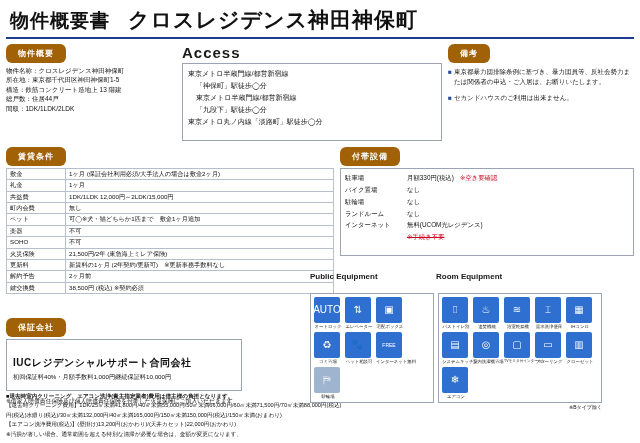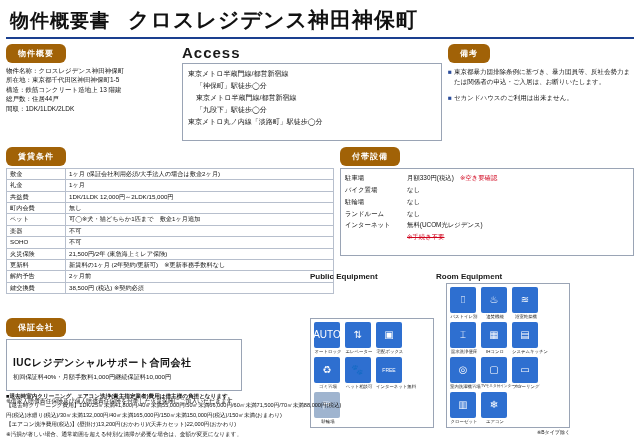--- a/index.html
+++ b/index.html
@@ -58,21 +58,21 @@
   .fac-rows .fk{width:62px;}
 
   
   .guar{margin-top:24px;width:236px;}
   .guar-box{border:1px solid #9aa4b5;padding:16px 6px;box-sizing:border-box;}
   .guar-name{font-size:10px;font-weight:bold;letter-spacing:0.5px;}
   .guar-sub{font-size:6.2px;margin-top:3px;}
   .guar-note{font-size:5.8px;margin-top:6px;}
 
   
-  .equip{position:absolute;left:310px;top:272px;width:260px;}
+  .equip{position:absolute;left:310px;top:272px;width:292px;}
   .equip-heads{display:flex;}
   .equip-heads .h{font-size:8px;font-weight:bold;color:#1a1a1a;}
   .eq-panel{border:1px solid #9aa4b5;padding:3px;display:flex;gap:3px;box-sizing:border-box;}
   .icon{
     width:26px;height:26px;background:#2e6fd0;color:#fff;border-radius:2px;
     display:flex;flex-direction:column;align-items:center;justify-content:center;
     font-size:4.6px;line-height:1.05;text-align:center;padding:1px;box-sizing:border-box;
   }
   .icon .gl{font-size:10px;line-height:1;}
   .icon.muted{background:#9fb4cf;}
@@ -226,21 +226,21 @@
       <div class="guar-sub">初回保証料40%・月額手数料1,000円継続保証料10,000円</div>
     </div>
     <div class="guar-note">※借家人賠償責任保険及び個人賠償責任保険を付帯した火災保険にご加入いただきます</div>
   </div>
 
   <div class="equip">
     <div class="equip-heads">
       <div class="h" style="width:126px;">Public Equipment</div>
       <div class="h">Room Equipment</div>
     </div>
-    <div style="display:flex;gap:12px;margin-top:2px;align-items:flex-end;">
+    <div style="display:flex;gap:4px;margin-top:12px;align-items:flex-end;">
 
       <div class="eq-panel" style="width:124px;flex-wrap:wrap;">
         <div class="icon-cell">
           <div class="icon">
               <span class="gl">AUTO</span>
             </div>
           <div class="icon-cap">オートロック</div>
         </div>
         <div class="icon-cell">
           <div class="icon">

